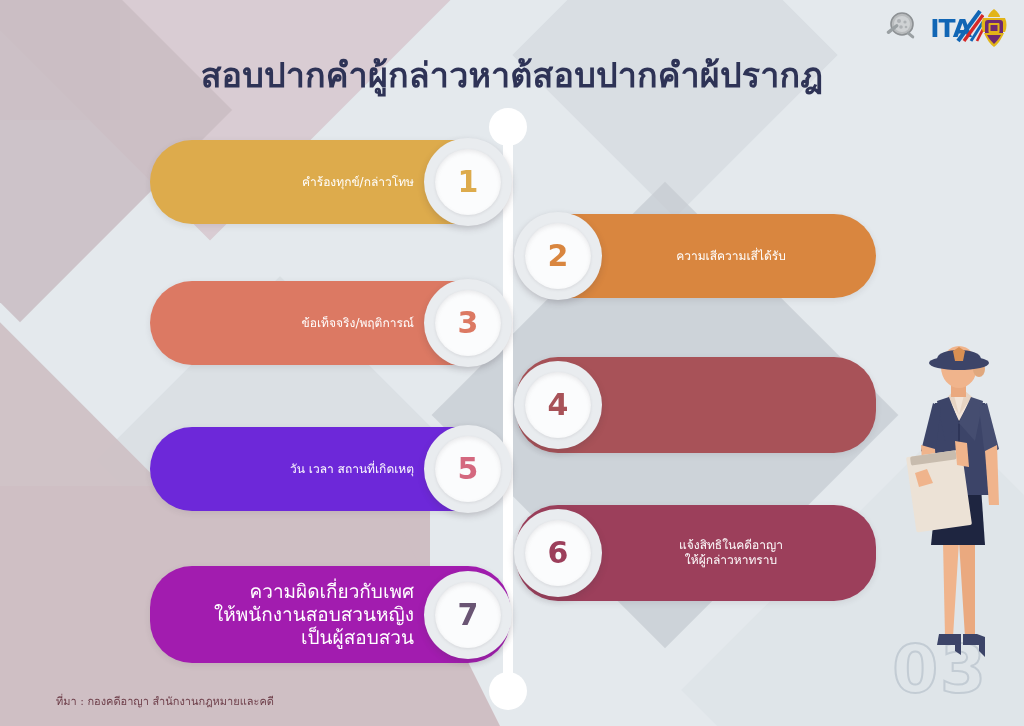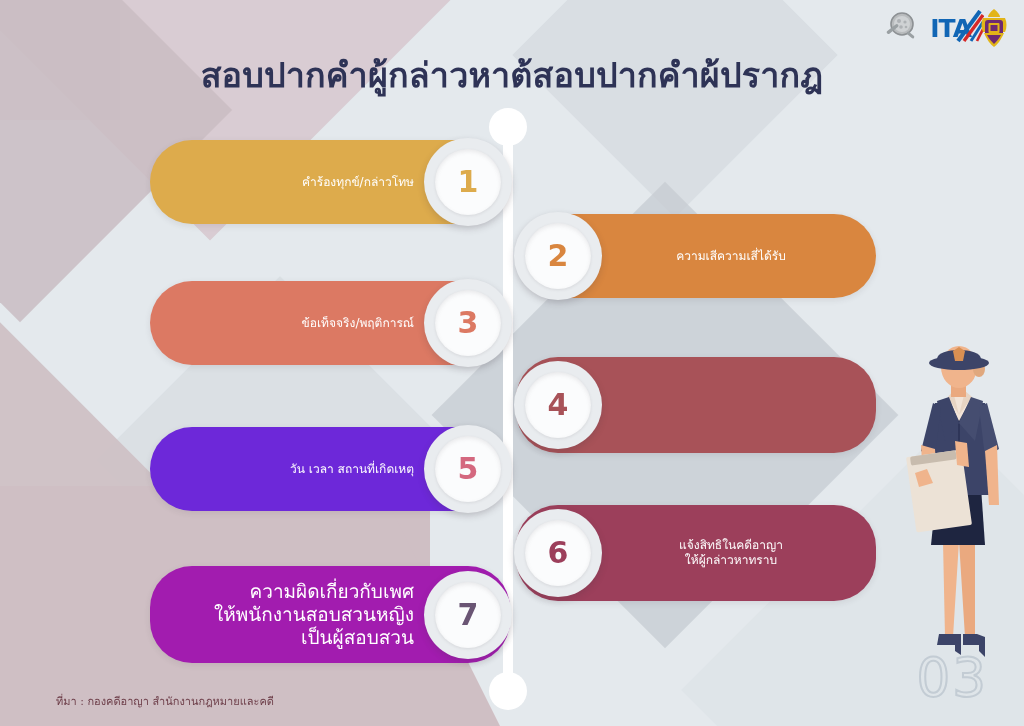--- a/index.html
+++ b/index.html
@@ -67,21 +67,21 @@
                  background:#fbfcfd; display:flex; align-items:center; justify-content:center;
                  box-shadow:inset 0 2px 4px rgba(120,110,120,.14), 0 1px 3px rgba(90,80,90,.12); }
   .badge-num { font-size:30px; font-weight:bold; line-height:1; }
   .pill.left  .badge { right:-2px; }
   .pill.right .badge { left:-2px; }
 
   
   .officer { position:absolute; left:893px; top:345px; width:128px; height:335px; z-index:6; }
 
   
-  .bignum { position:absolute; right:36px; bottom:18px; font-size:53px; font-weight:normal;
+  .bignum { position:absolute; right:36px; bottom:18px; font-size:66px; font-weight:bold;
             color:transparent; -webkit-text-stroke:2px #c3ccd4; letter-spacing:2px; z-index:2; }
 
   
   .footer { position:absolute; left:0; bottom:16px; width:330px; text-align:center;
             color:#6e3f4a; z-index:6; line-height:1.45; }
   .footer .src { font-size:11px; }
   .footer .eng { font-size:14px; font-weight:bold; letter-spacing:.4px; }
 </style>
 </head>
 <body>

